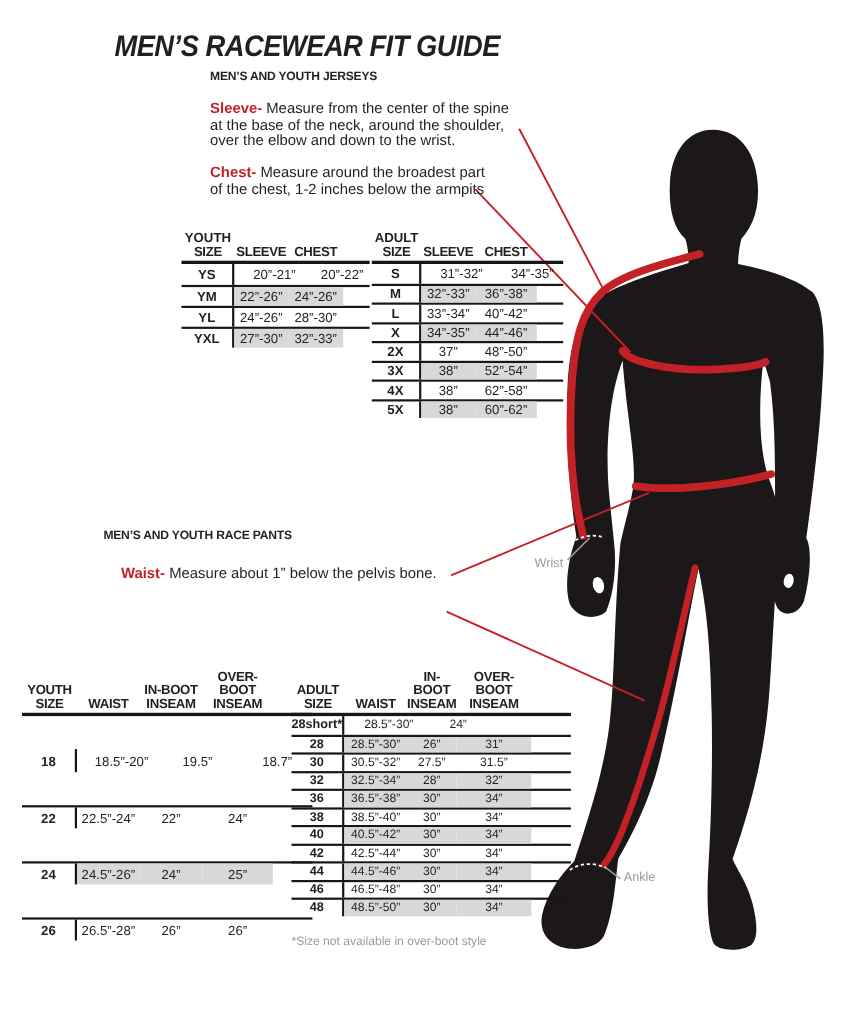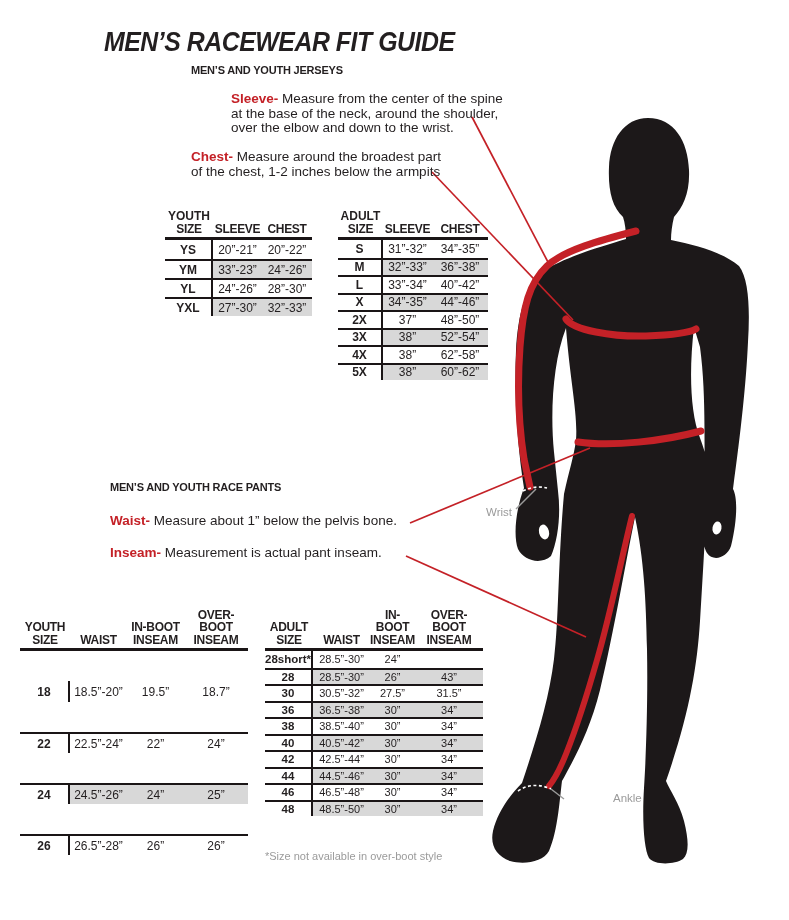--- a/index.html
+++ b/index.html
@@ -17,37 +17,37 @@
   }
   .abs{position:absolute;}
   
   .main-title{
     left:104px;top:27px;font-size:27px;font-weight:bold;font-style:italic;
     letter-spacing:-0.5px;transform:scaleX(0.92);transform-origin:left top;
     color:var(--ink);white-space:nowrap;
   }
   .section-heading{font-size:11px;font-weight:bold;letter-spacing:-0.2px;color:var(--ink);white-space:nowrap;}
   .jerseys-heading{left:191px;top:64px;}
-  .pants-heading{left:110px;top:481px;}
+  .pants-heading{left:94px;top:481px;}
   .para{font-size:13.5px;line-height:14.6px;color:var(--ink);}
   .para .term{font-weight:bold;color:var(--accent-red);}
   .para .desc{white-space:pre-line;}
-  .sleeve-para{left:191px;top:92px;width:330px;margin-left:40px;}
+  .sleeve-para{left:191px;top:92px;width:330px;}
   .chest-para{left:191px;top:150px;width:330px;}
   .waist-para{left:110px;top:514px;width:360px;}
   .inseam-para{left:110px;top:546px;width:360px;}
   
   .tbl{font-size:12px;color:var(--ink);}
   .tbl-label{font-weight:bold;font-size:12px;height:15px;text-align:center;}
   .trow{display:flex;align-items:center;}
   .tcell{display:flex;align-items:center;justify-content:center;text-align:center;white-space:pre-line;height:100%;}
   .thead{font-weight:bold;letter-spacing:-0.3px;border-bottom:3px solid #1a1516;}
   .thead .tcell{align-items:flex-end;padding-bottom:2px;line-height:12.5px;}
   .tbody-row{border-top:2px solid #1a1516;}
-  .tbody-row.first{border-top:none;}
+  .tbody-row.first{border-top:none;gap:12px;}
   .tbody-row .c0{font-weight:bold;border-right:2px solid #1a1516;}
   .tbody-row.shade .tcell:not(.c0){background:var(--row-shade);}
   
   .jy{left:165px;top:209px;} .ja{left:338px;top:209px;}
   .jy .thead,.ja .thead{height:16px;}
   .jy .tbody-row{height:19px;} .ja .tbody-row{height:17.5px;}
   .jy .c0{width:48px;} .jy .c1{width:49px;} .jy .c2{width:50px;}
   .jy .tbl-label{width:48px;}
   .ja .c0{width:45px;} .ja .c1{width:49px;} .ja .c2{width:56px;}
   .ja .tbl-label{width:45px;}
@@ -56,21 +56,21 @@
   .py .thead,.pa .thead{height:34px;}
   .py .tbody-row{height:21px;margin-top:30px;} .pa .tbody-row{height:16.5px;}
   .py .c0{width:50px;} .py .c1{width:57px;} .py .c2{width:57px;} .py .c3{width:64px;}
   .pa .c0{width:48px;} .pa .c1{width:57px;} .pa .c2{width:45px;} .pa .c3{width:68px;}
   .pa .tbody-row .tcell{font-size:11px;}
   .pa .tbody-row .c0{font-size:11.5px;}
   
   .footnote{left:265px;top:850px;font-size:11px;color:var(--muted-gray);}
   .fig-label{font-size:11.5px;color:var(--muted-gray);}
   .wrist-label{left:486px;top:506px;}
-  .ankle-label{left:567px;top:792px;margin-left:46px;}
+  .ankle-label{left:567px;top:792px;}
   .figure-svg{left:0;top:0;width:789px;height:920px;pointer-events:none;}
 </style>
 </head>
 <body>
 
 <div class="page">
 
   <svg class="abs figure-svg" viewBox="0 0 789 920">
     <path fill="var(--silhouette)" d="
       M 648 118
@@ -134,21 +134,21 @@
         <div class="tcell c1">SLEEVE</div>
         <div class="tcell c2">CHEST</div>
       </div>
       <div class="trow tbody-row first">
         <div class="tcell c0">YS</div>
         <div class="tcell c1">20”-21”</div>
         <div class="tcell c2">20”-22”</div>
       </div>
       <div class="trow tbody-row shade">
         <div class="tcell c0">YM</div>
-        <div class="tcell c1">33”-23”</div>
+        <div class="tcell c1">22”-26”</div>
         <div class="tcell c2">24”-26”</div>
       </div>
       <div class="trow tbody-row">
         <div class="tcell c0">YL</div>
         <div class="tcell c1">24”-26”</div>
         <div class="tcell c2">28”-30”</div>
       </div>
       <div class="trow tbody-row shade">
         <div class="tcell c0">YXL</div>
         <div class="tcell c1">27”-30”</div>
@@ -200,23 +200,20 @@
       <div class="trow tbody-row shade">
         <div class="tcell c0">5X</div>
         <div class="tcell c1">38”</div>
         <div class="tcell c2">60”-62”</div>
       </div>
     </div>
 
   <div class="abs section-heading pants-heading">MEN’S AND YOUTH RACE PANTS</div>
   <div class="abs para waist-para">
     <span class="term">Waist-</span><span class="desc"> Measure about 1” below the pelvis bone.</span>
-  </div>
-  <div class="abs para inseam-para">
-    <span class="term">Inseam-</span><span class="desc"> Measurement is actual pant inseam.</span>
   </div>
 
   <div class="abs tbl py">
       <div class="trow thead">
         <div class="tcell c0">YOUTH
 SIZE</div>
         <div class="tcell c1">WAIST</div>
         <div class="tcell c2">IN-BOOT
 INSEAM</div>
         <div class="tcell c3">OVER-BOOT
@@ -260,29 +257,35 @@
       <div class="trow tbody-row first">
         <div class="tcell c0">28short*</div>
         <div class="tcell c1">28.5”-30”</div>
         <div class="tcell c2">24”</div>
         <div class="tcell c3"></div>
       </div>
       <div class="trow tbody-row shade">
         <div class="tcell c0">28</div>
         <div class="tcell c1">28.5”-30”</div>
         <div class="tcell c2">26”</div>
-        <div class="tcell c3">43”</div>
+        <div class="tcell c3">31”</div>
       </div>
       <div class="trow tbody-row">
         <div class="tcell c0">30</div>
         <div class="tcell c1">30.5”-32”</div>
         <div class="tcell c2">27.5”</div>
         <div class="tcell c3">31.5”</div>
       </div>
       <div class="trow tbody-row shade">
+        <div class="tcell c0">32</div>
+        <div class="tcell c1">32.5”-34”</div>
+        <div class="tcell c2">28”</div>
+        <div class="tcell c3">32”</div>
+      </div>
+      <div class="trow tbody-row shade">
         <div class="tcell c0">36</div>
         <div class="tcell c1">36.5”-38”</div>
         <div class="tcell c2">30”</div>
         <div class="tcell c3">34”</div>
       </div>
       <div class="trow tbody-row">
         <div class="tcell c0">38</div>
         <div class="tcell c1">38.5”-40”</div>
         <div class="tcell c2">30”</div>
         <div class="tcell c3">34”</div>

